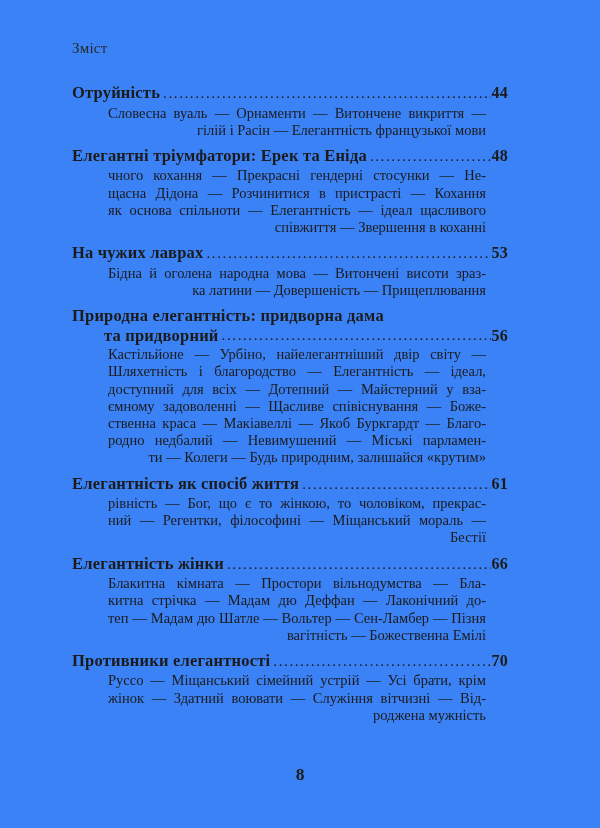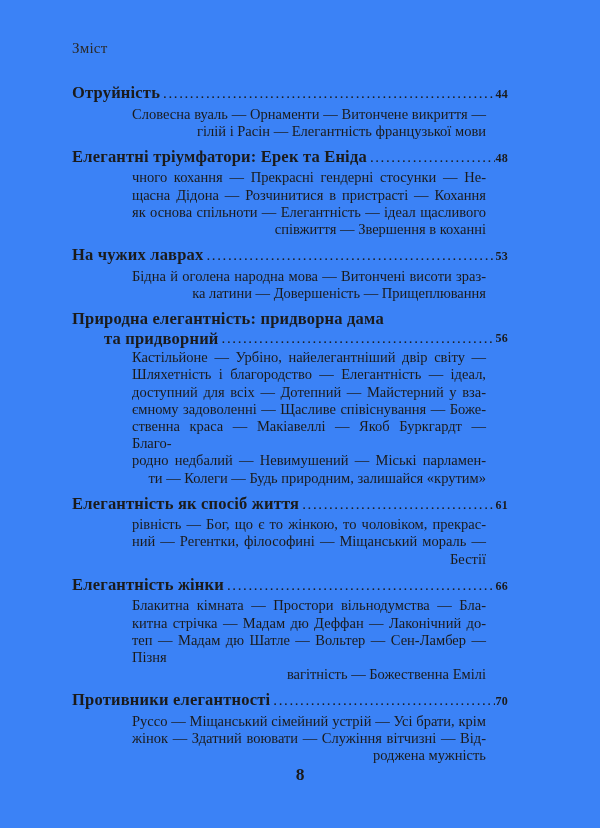--- a/index.html
+++ b/index.html
@@ -59,37 +59,36 @@
     overflow: hidden;
     white-space: nowrap;
     font-weight: normal;
     font-size: 15px;
     letter-spacing: 1.6px;
     margin: 0 1px 0 3px;
     color: #1b1b1b;
   }
   .pagenum {
     font-weight: bold;
-    font-size: 12px;
+    font-size: 16px;
     white-space: nowrap;
   }
   .summary {
     margin-left: 36px;
     margin-right: 22px;
   }
   .summary-line {
     font-size: 14.5px;
     line-height: 17.2px;
     text-align: right;
     white-space: normal;
   }
   .summary-line.stretch {
     text-align: justify;
     text-align-last: justify;
-    margin-left: 24px;
   }
   .folio {
     position: absolute;
     left: 0;
     top: 764px;
     width: 600px;
     text-align: center;
     font-weight: bold;
     font-size: 17.5px;
   }

